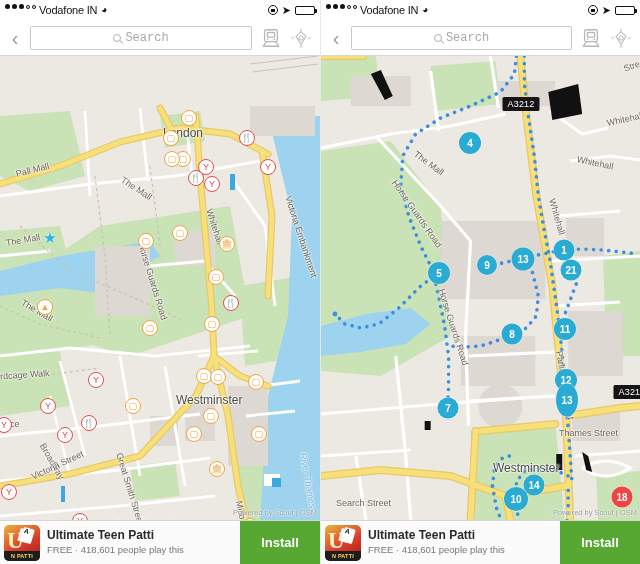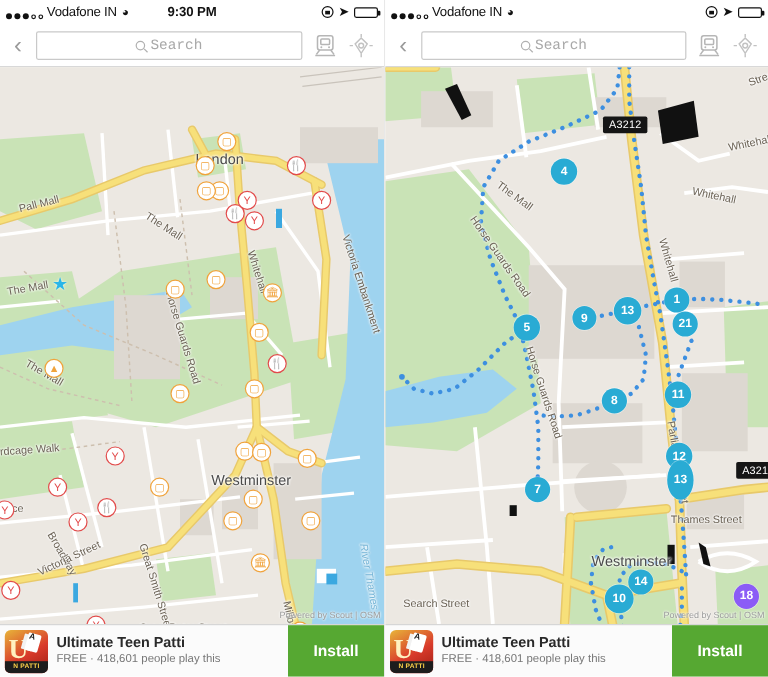--- a/index.html
+++ b/index.html
@@ -20,21 +20,21 @@
 
   
   .statusbar {
     height: 20px; width: 100%;
     display: flex; align-items: center;
     font-size: 11px; color: #111;
     padding: 0 5px;
     background: #fff;
     position: relative;
   }
-  .sb-left { display: flex; align-items: flex-end; gap: 3px; }
+  .sb-left { display: flex; align-items: flex-start; gap: 3px; }
   .dots { display: flex; align-items: center; gap: 2px; }
   .dot { width: 5px; height: 5px; border-radius: 50%; background: #111; }
   .dot.hollow { background: transparent; border: 1px solid #111; width: 4px; height: 4px; }
   .carrier { font-size: 11px; letter-spacing: -0.2px; }
   .wifi { font-size: 10px; margin-left: 1px; }
   .sb-center {
     position: absolute; left: 0; right: 0;
     text-align: center; font-size: 11px; font-weight: bold;
     letter-spacing: -0.1px;
   }
@@ -195,21 +195,20 @@
         <span class="dots">
           <i class="dot"></i>
             <i class="dot"></i>
             <i class="dot"></i>
             <i class="dot hollow"></i>
             <i class="dot hollow"></i>
         </span>
         <span class="carrier">Vodafone IN</span>
         <span class="wifi">◕</span>
       </div>
-      <div class="sb-center">9:30 PM</div>
       <div class="sb-right">
         <span class="lockrot"></span>
         <span class="arrow-glyph">➤</span>
         <span class="battery"><i class="batt-fill"></i></span>
       </div>
     </div>
 
     <div class="navbar">
       <div class="backchev">‹</div>
       <div class="searchbox">
@@ -624,21 +623,21 @@
           <div class="num" style="left: 202px; top: 203px; width: 23px; height: 23px; background: rgb(41, 171, 212);">13</div>
           <div class="num" style="left: 243px; top: 194px; width: 21px; height: 21px; background: rgb(41, 171, 212);">1</div>
           <div class="num" style="left: 250px; top: 214px; width: 21px; height: 21px; background: rgb(41, 171, 212);">21</div>
           <div class="num" style="left: 191px; top: 278px; width: 21px; height: 21px; background: rgb(41, 171, 212);">8</div>
           <div class="num" style="left: 244px; top: 273px; width: 22px; height: 22px; background: rgb(41, 171, 212);">11</div>
           <div class="num" style="left: 127px; top: 352px; width: 21px; height: 21px; background: rgb(41, 171, 212);">7</div>
           <div class="num" style="left: 245px; top: 324px; width: 22px; height: 22px; background: rgb(41, 171, 212);">12</div>
           <div class="num" style="left: 246px; top: 344px; width: 22px; height: 33px; background: rgb(41, 171, 212);">13</div>
           <div class="num" style="left: 213px; top: 429px; width: 21px; height: 21px; background: rgb(41, 171, 212);">14</div>
           <div class="num" style="left: 195px; top: 443px; width: 24px; height: 24px; background: rgb(41, 171, 212);">10</div>
-          <div class="num" style="left: 301px; top: 441px; width: 21px; height: 21px; background: #8b5cf6;">18</div>
+          <div class="num" style="left: 301px; top: 441px; width: 21px; height: 21px; background: #ef4444;">18</div>
         </div>
       <div class="attrib">Powered by Scout | OSM</div>
     </div>
 
     <div class="ad">
       <div class="ad-icon">
         <span class="u">U</span>
         <span class="card"></span>
         <span class="badge">N PATTI</span>
       </div>

